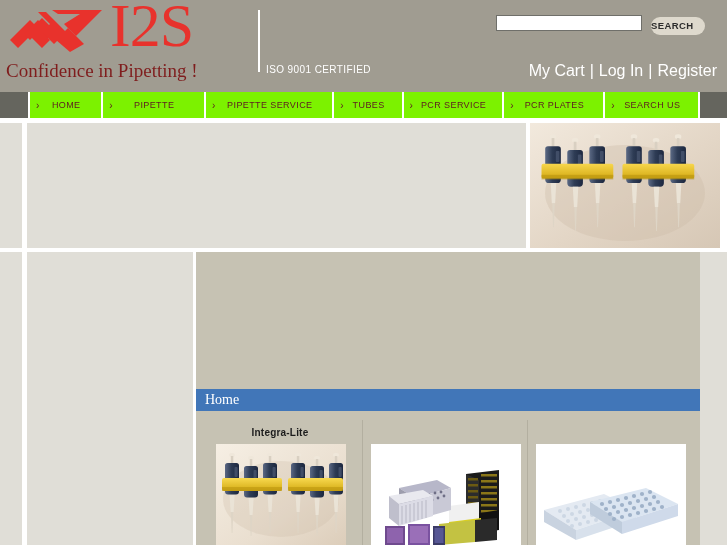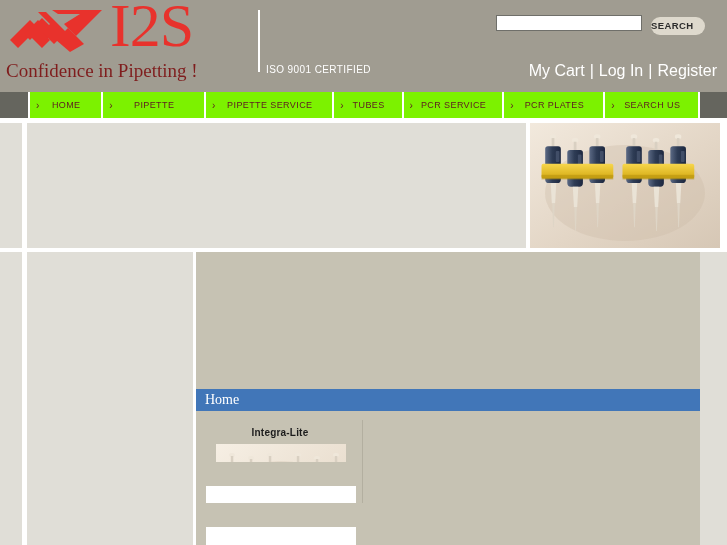--- a/index.html
+++ b/index.html
@@ -156,21 +156,20 @@
     background: #4176b8;
     display: flex; align-items: center;
   }
   .home-bar-label {
     font-family: "Liberation Serif", serif;
     font-size: 14px; color: #ffffff; padding-left: 9px;
   }
   .products-row {
     position: absolute; left: 2px; top: 168px; width: 500px; height: 125px;
     display: flex;
-    flex-direction: column;
   }
   .product-card {
     position: relative;
     width: 165px; height: 125px;
     background: #c6c2b3;
     border-right: 1px solid #b3afa0;
     box-sizing: border-box;
   }
   .product-card:last-child { border-right: none; }
   .product-title {

